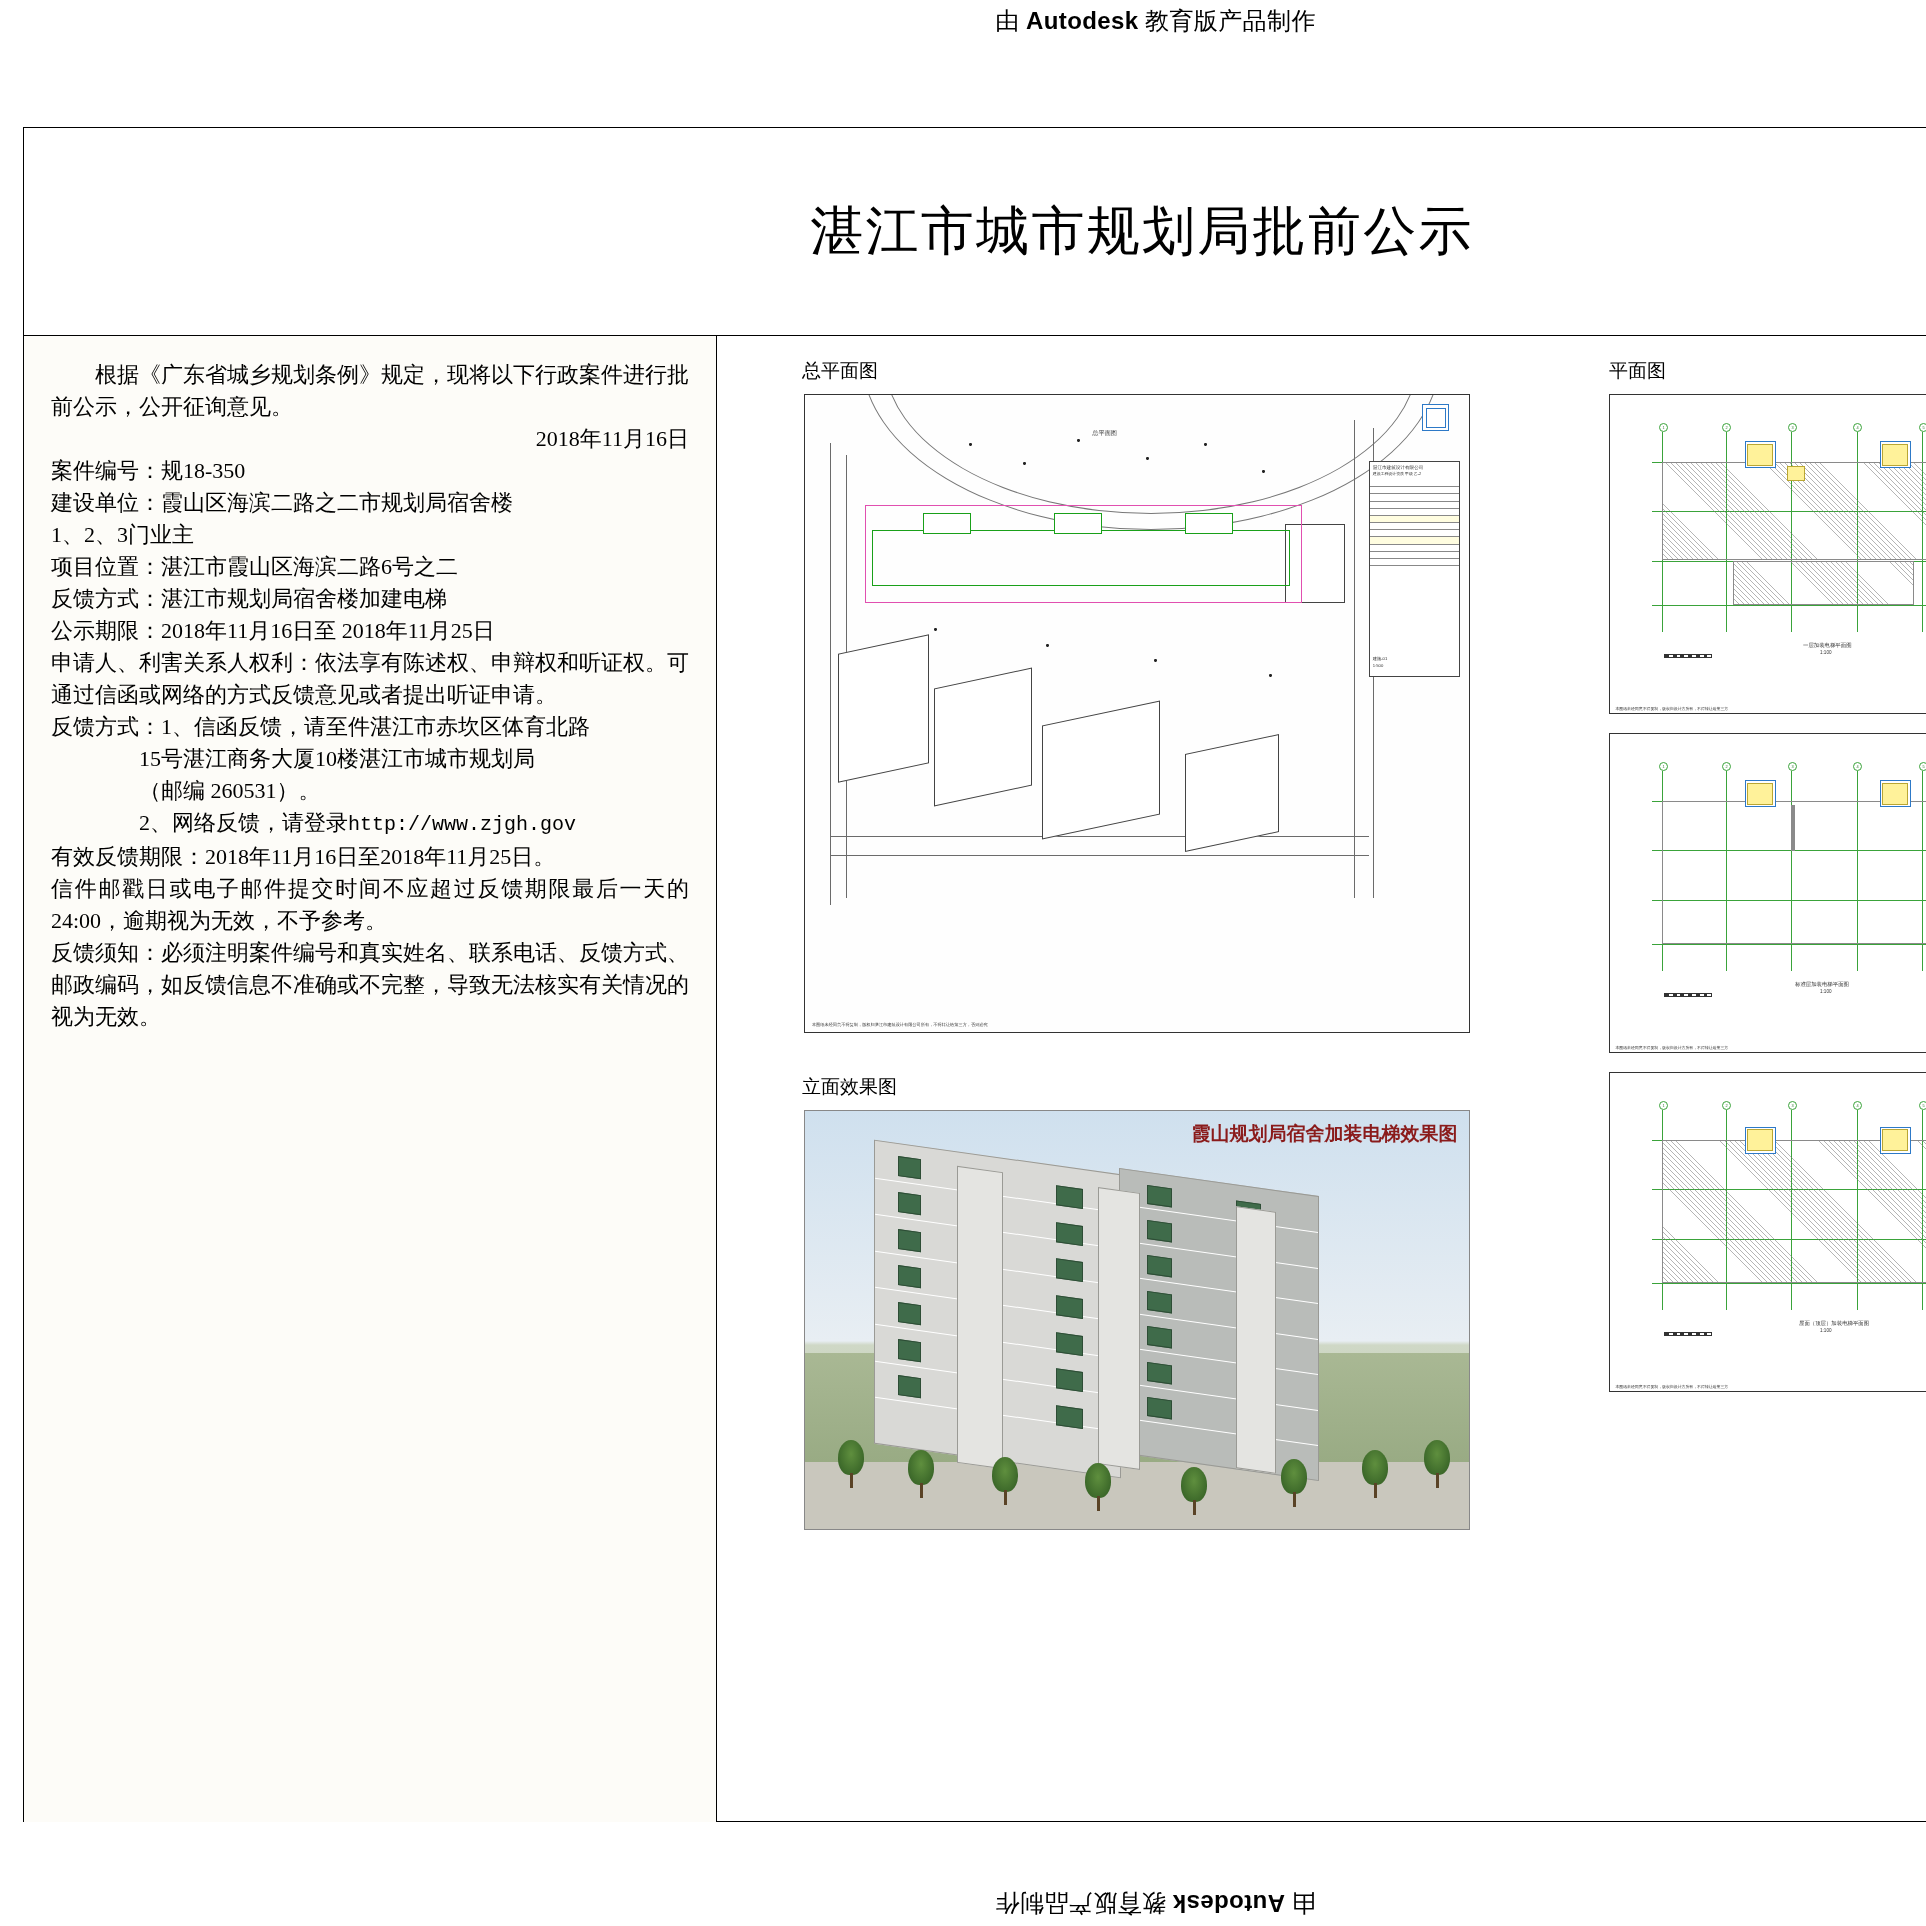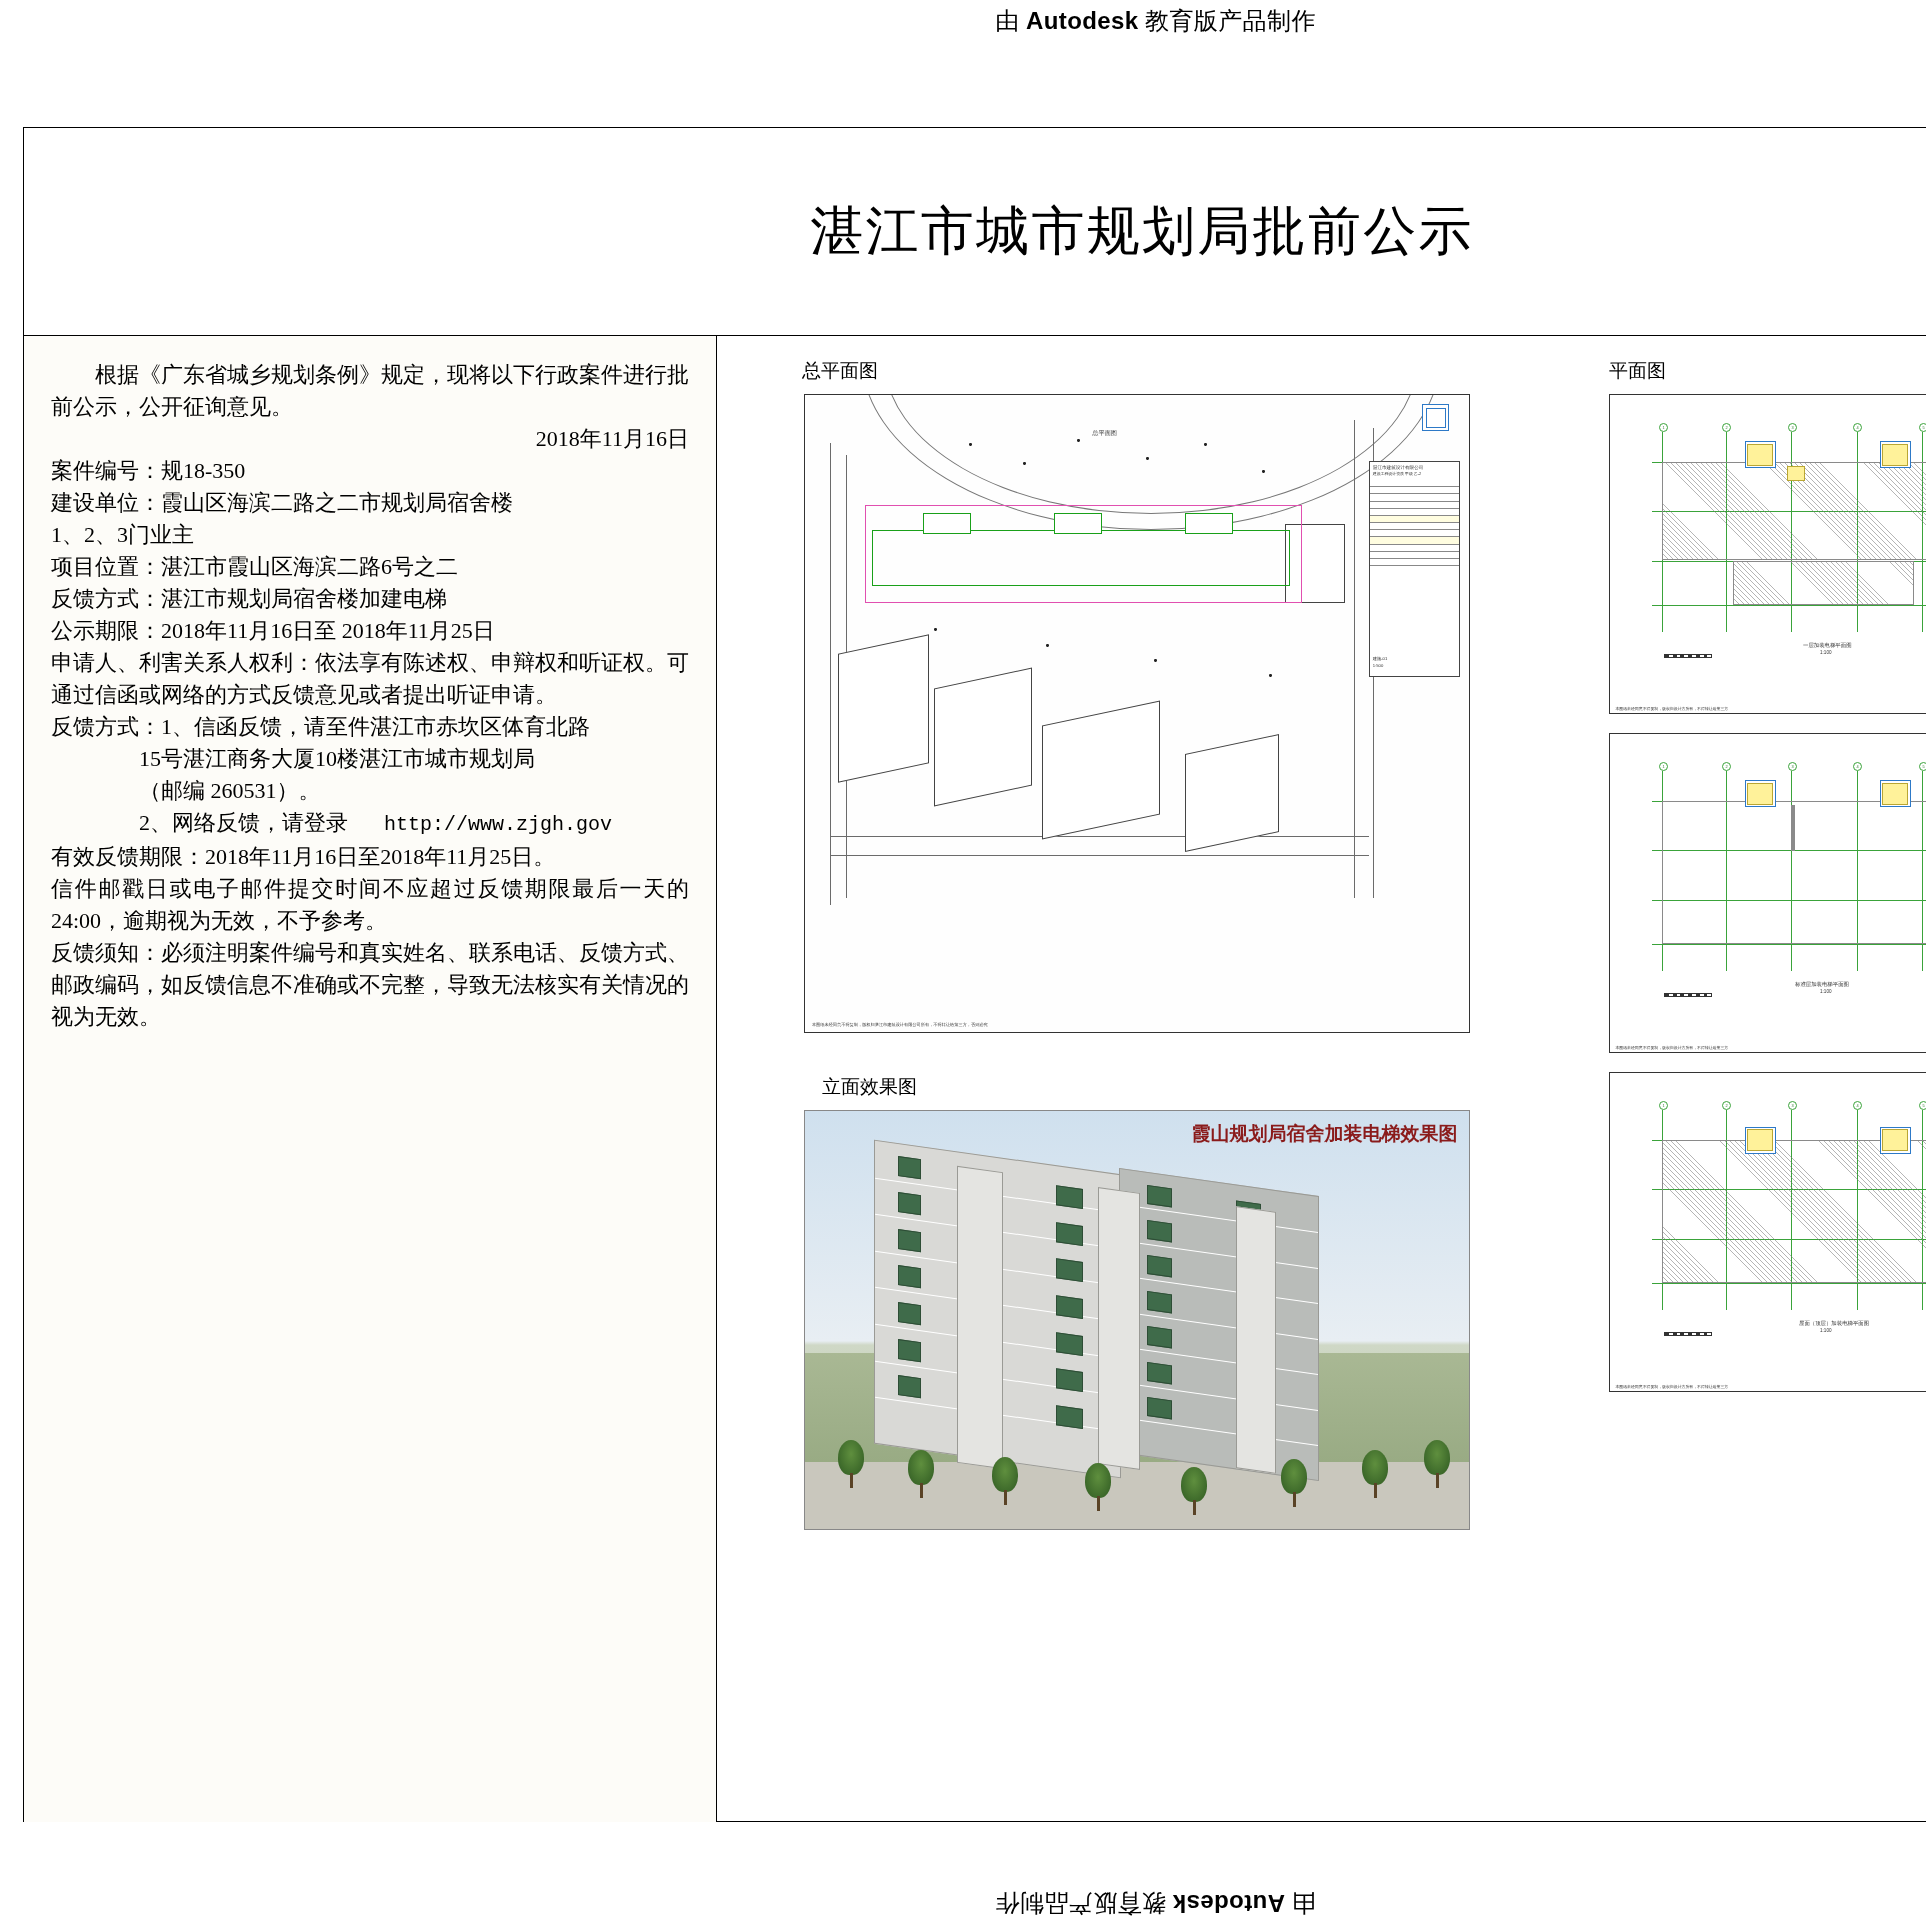--- a/index.html
+++ b/index.html
@@ -98,21 +98,21 @@
   }
   .indent2 { text-indent: 44px; }
   .right-align { text-align: right; }
   .hang {
     font-size: 22px;
     line-height: 32px;
     color: #000;
     text-align: justify;
   }
   .hang.i3 { padding-left: 88px; text-indent: 0; }
-  .mono-url { font-family: "Liberation Mono", monospace; font-size: 20px; margin-left: 36px; }
+  .mono-url { font-family: "Liberation Mono", monospace; font-size: 20px; }
 
   
   .right-area {
     position: absolute;
     left: 695px;
     top: 208px;
     right: 0;
     bottom: 0;
   }
 
@@ -334,21 +334,21 @@
     <div class="hang">信件邮戳日或电子邮件提交时间不应超过反馈期限最后一天的24:00，逾期视为无效，不予参考。</div>
     <div class="hang i3" style="padding-left:0;text-indent:0">反馈须知：必须注明案件编号和真实姓名、联系电话、反馈方式、邮政编码，如反馈信息不准确或不完整，导致无法核实有关情况的视为无效。</div>
   </div>
 
   <div class="right-area">
 
     <div class="cap" style="left:83px; top:22.3px;">总平面图</div>
 
     <div class="cap" style="left:890px; top:22.3px;">平面图</div>
 
-    <div class="cap" style="left:83px; top:738px;margin-left:20px;">立面效果图</div>
+    <div class="cap" style="left:83px; top:738px;">立面效果图</div>
 
     <div class="frame" style="left:85px; top:58px; width:666px; height:639px;">
       <div class="siteplan" style="position:absolute; inset:2.3px;">
 
         <div class="sp-arc" style="left:54px; top:-216px; width:578px; height:347px;"></div>
         <div class="sp-arc" style="left:77px; top:-193px; width:532px; height:308px;"></div>
 
         <div class="sp-line" style="left:23px; top:46px; width:0.8px; height:462px;"></div>
         <div class="sp-line" style="left:39px; top:58px; width:0.8px; height:443px;"></div>
         <div class="sp-line" style="left:547px; top:23px; width:0.8px; height:478px;"></div>

